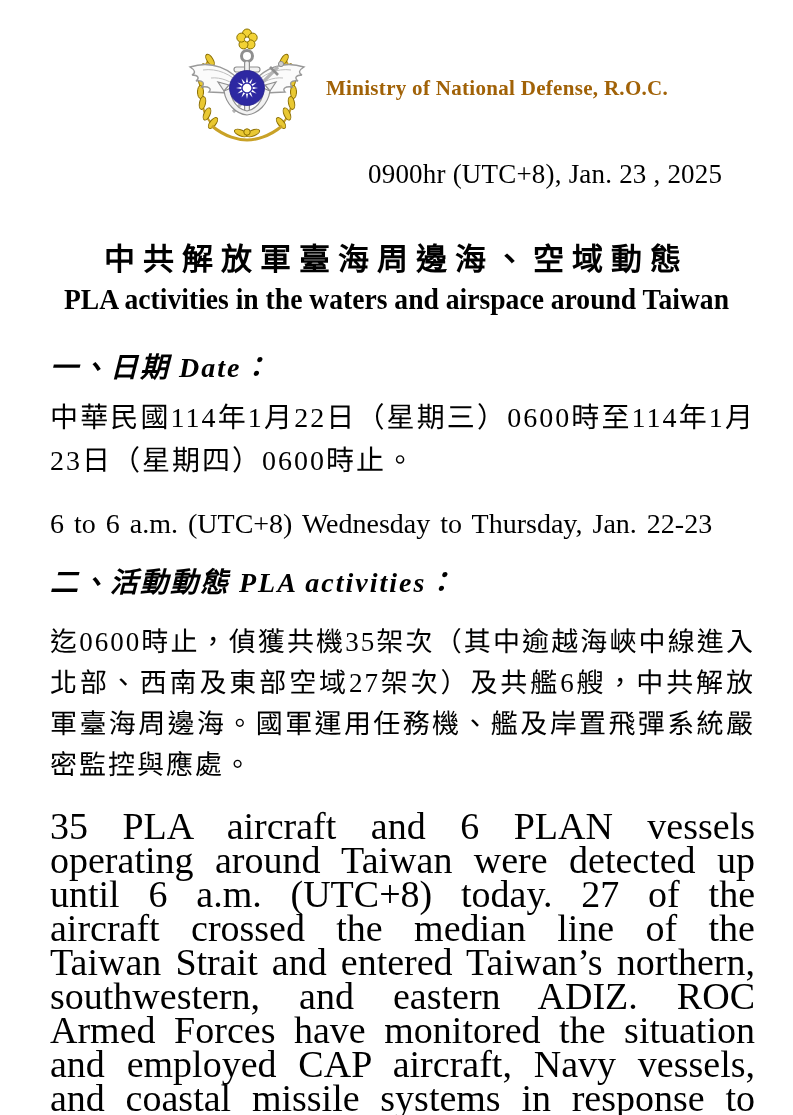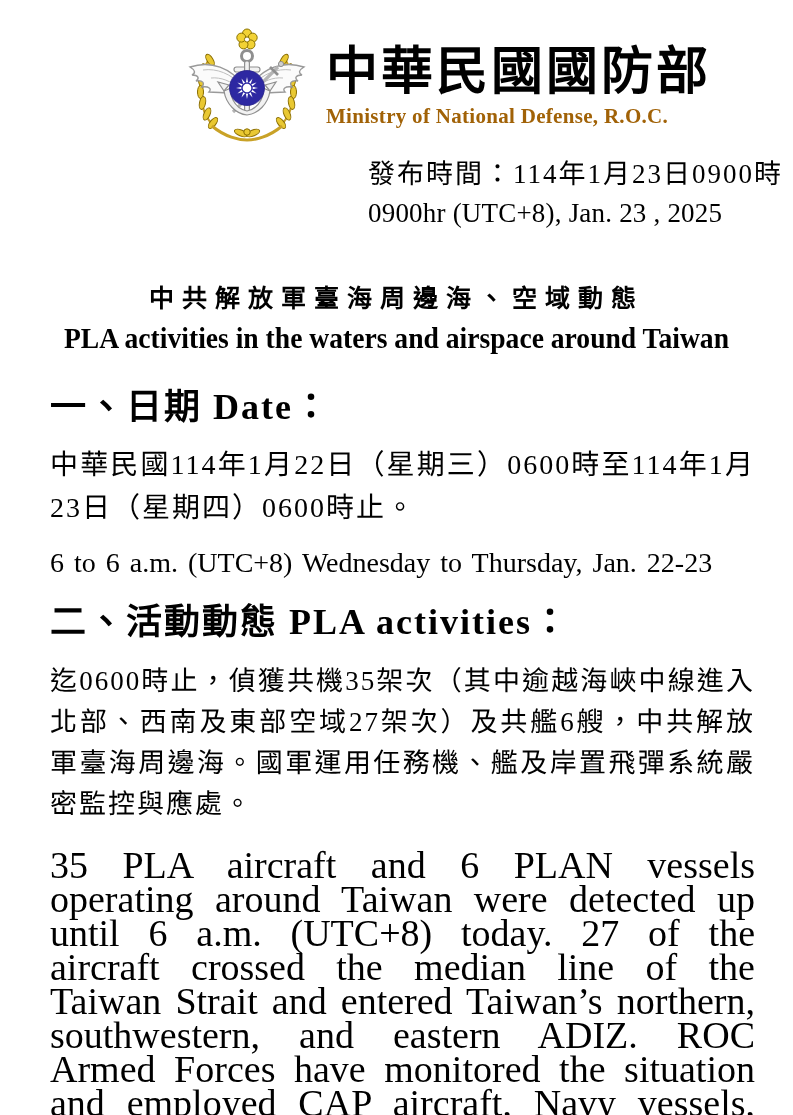--- a/index.html
+++ b/index.html
@@ -42,56 +42,57 @@
   
   .release {
     margin: 8px 0 0 368px;
     font-size: 27px;
     line-height: 39px;
   }
   .release-zh { letter-spacing: 2px; }
   .release-en { letter-spacing: 0.2px; }
   
   .doc-title { margin-top: 46px; text-align: center; font-weight: bold; }
-  .doc-title-zh { font-size: 25px; letter-spacing: 8px; line-height: 40px; }
+  .doc-title-zh { font-size: 31px; letter-spacing: 8px; line-height: 40px; }
   .doc-title-en {
     font-size: 30px;
     line-height: 38px;
     transform: scaleX(0.92);
     transform-origin: center;
     white-space: nowrap;
   }
   
   .content { padding: 0 38px 0 50px; }
   .sec-heading {
-    font-size: 36px;
+    font-size: 28px;
     font-weight: bold;
     letter-spacing: 2px;
     line-height: 40px;
+    font-style: italic;
   }
   .h1 { margin-top: 30px; }
   .h2 { margin-top: 22px; }
   .para-zh {
     font-size: 28px;
     line-height: 43px;
     letter-spacing: 2px;
     text-align: justify;
-    margin-top: 16px;
+    margin-top: 8px;
   }
   .para-zh-act {
     font-size: 27px;
     line-height: 41px;
     letter-spacing: 2px;
     text-align: justify;
     margin-top: 19px;
   }
   .para-en-date {
     font-size: 28px;
     line-height: 34px;
-    margin-top: 17px;
+    margin-top: 25px;
     word-spacing: 3px;
   }
   .para-en {
     font-size: 38px;
     line-height: 34px;
     text-align: justify;
     margin-top: 23px;
     word-spacing: 2px;
   }
 </style>
@@ -148,27 +149,25 @@
       <g>
         <circle cx="66" cy="7.5" r="4.5" fill="#f2d235" stroke="#8a7200" stroke-width="1"></circle>
         <circle cx="71.7" cy="11.6" r="4.5" fill="#f2d235" stroke="#8a7200" stroke-width="1"></circle>
         <circle cx="69.5" cy="18.4" r="4.5" fill="#f2d235" stroke="#8a7200" stroke-width="1"></circle>
         <circle cx="62.5" cy="18.4" r="4.5" fill="#f2d235" stroke="#8a7200" stroke-width="1"></circle>
         <circle cx="60.3" cy="11.6" r="4.5" fill="#f2d235" stroke="#8a7200" stroke-width="1"></circle>
         <circle cx="66" cy="13.5" r="2.6" fill="#ffffff" stroke="#8a7200" stroke-width="1"></circle>
       </g>
     </svg>
     <div class="org-names">
-      <div class="org-zh">中華民國國防部</div>
       <div class="org-en">Ministry of National Defense, R.O.C.</div>
     </div>
   </header>
 
   <div class="release">
-    <div class="release-zh">發布時間：114年1月23日0900時</div>
     <div class="release-en">0900hr (UTC+8), Jan. 23 , 2025</div>
   </div>
 
   <div class="doc-title">
     <div class="doc-title-zh">中共解放軍臺海周邊海、空域動態</div>
     <div class="doc-title-en">PLA activities in the waters and airspace around Taiwan</div>
   </div>
 
   <div class="content">
 

